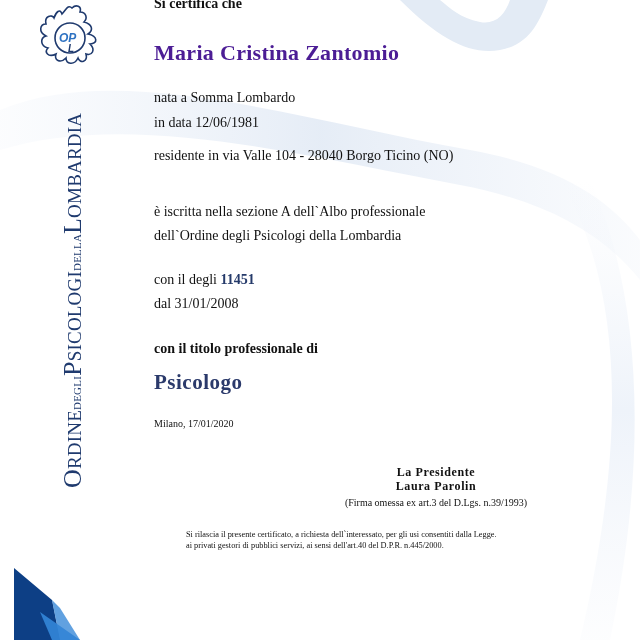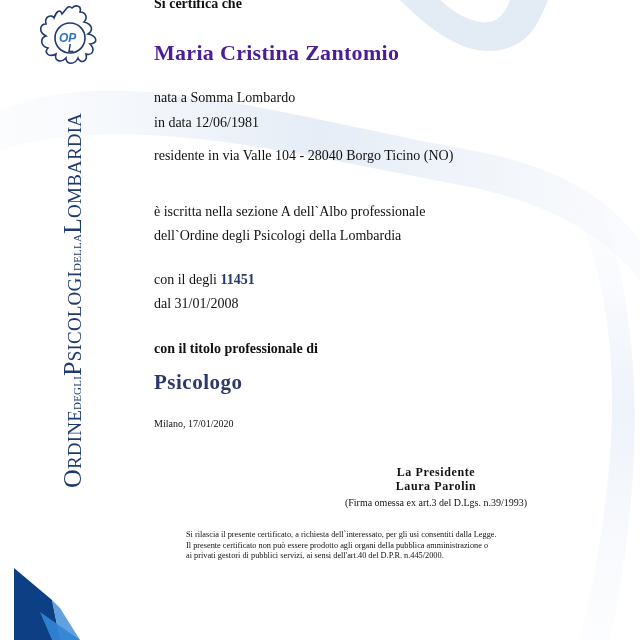--- a/index.html
+++ b/index.html
@@ -81,15 +81,14 @@
 </div>
 
 <div class="sig" style="left:338px; top:438px; width:196px; z-index:2;margin-top:27px;">
   <div class="role">La Presidente</div>
   <div class="role">Laura Parolin</div>
   <div style="font-size:10px; margin-top:4px;">(Firma omessa ex art.3 del D.Lgs. n.39/1993)</div>
 </div>
 
 <div class="note">
   <div>Si rilascia il presente certificato, a richiesta dell`interessato, per gli usi consentiti dalla Legge.</div>
-  <div>Il presente certificato non può essere prodotto agli organi della pubblica amministrazione o</div>
   <div>ai privati gestori di pubblici servizi, ai sensi dell'art.40 del D.P.R. n.445/2000.</div>
 </div>
 
 </body></html>

